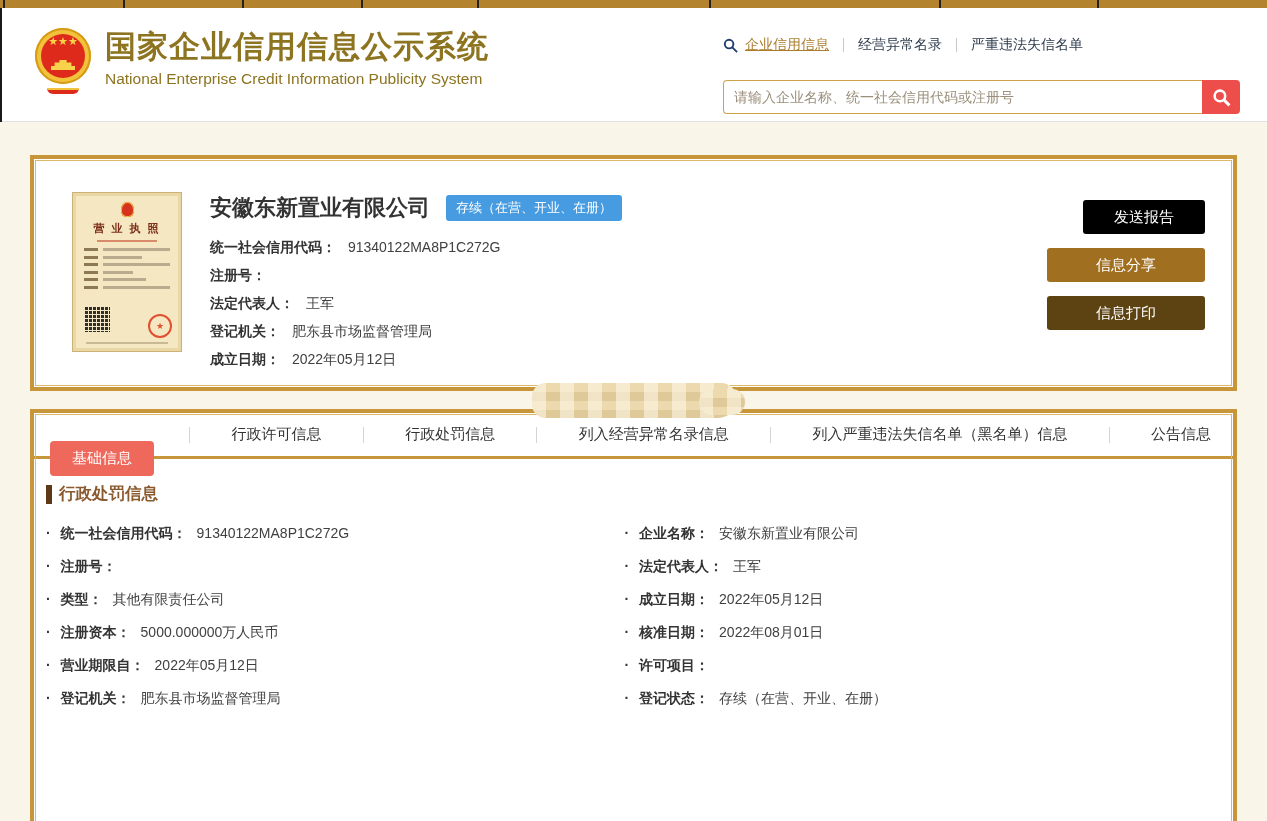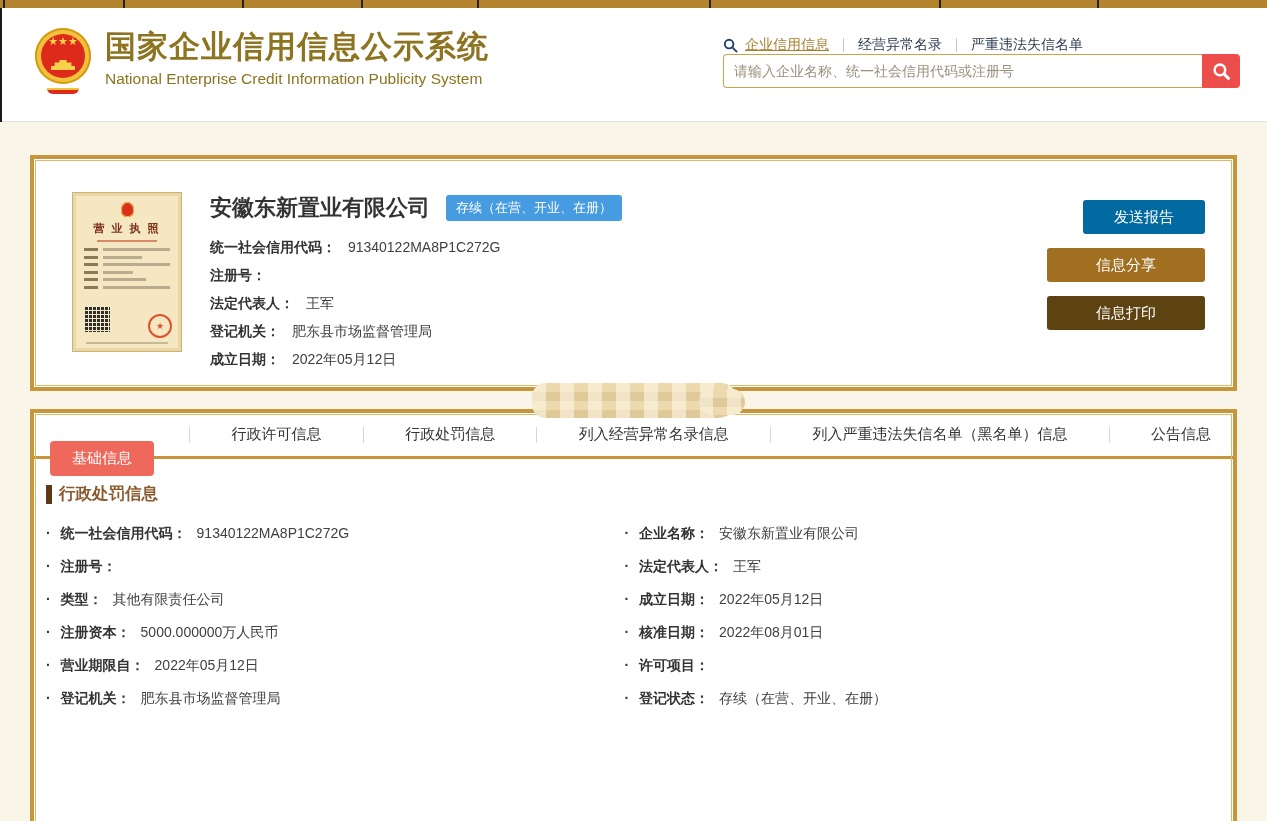--- a/index.html
+++ b/index.html
@@ -23,21 +23,21 @@
      color:#f8d24a; font-size:11px; line-height:11px; }
   .emblem .gate { position:absolute; left:10px; right:10px; bottom:8px; height:10px; background:#f8d24a;
      clip-path:polygon(0 100%,0 60%,15% 60%,15% 25%,35% 25%,35% 0,65% 0,65% 25%,85% 25%,85% 60%,100% 60%,100% 100%); }
   .emblem .ribbon { position:absolute; left:14px; right:14px; bottom:0px; height:6px; background:#de2a1b;
      border-top:2px solid #f2c23a; border-radius:0 0 10px 10px; }
   .brand-text { margin-left:12px; }
   .brand-title { font-size:31px; font-weight:bold; color:#8d7420; letter-spacing:1px; line-height:42px; }
   .brand-sub { font-size:15.5px; color:#8d7420; margin-top:2px; }
 
   .search-block { position:absolute; right:27px; top:28px; width:517px; }
-  .nav-links { display:flex; align-items:center; font-size:14px; margin-bottom:0; }
+  .nav-links { display:flex; align-items:center; font-size:14px; margin-bottom:26px; }
   .mag-icon { width:15px; height:15px; margin-right:7px; }
   .nav-link { color:#2e3c4e; text-decoration:none; padding:0 14px; cursor:pointer; }
   .nav-link.first { padding-left:0; }
   .nav-link.active { color:#aa7d2e; text-decoration:underline; }
   .nav-divider { width:1px; height:14px; background:#c9c9c9; }
   .search-row { display:flex; }
   .search-input { flex:1; height:34px; border:1px solid #cfa24a; border-right:none;
      border-radius:4px 0 0 4px; padding:0 10px; font-size:14px; color:#6b6257; outline:none; background:#fff;
      font-family:"Liberation Sans","DejaVu Sans",sans-serif; }
   .search-input::placeholder { color:#9b8f7c; }
@@ -76,21 +76,21 @@
   .company-name { font-size:22px; font-weight:bold; color:#333; }
   .status-badge { margin-left:16px; background:#479be1; color:#fff; font-size:13px;
      padding:4px 10px; border-radius:3px; }
   .crow { font-size:14px; line-height:28px; }
   .clabel { font-weight:bold; color:#333; }
   .cvalue { color:#404040; margin-left:8px; }
 
   .action-col { width:158px; margin-left:auto; margin-right:2px; display:flex; flex-direction:column; gap:14px; margin-top:7px; }
   .action-btn { height:34px; border:none; border-radius:3px; color:#fff; font-size:15px; cursor:pointer;
      font-family:"Liberation Sans","DejaVu Sans",sans-serif; }
-  .action-btn.send { background:#0369a1;margin-left:36px; }
+  .action-btn.send { background:#000000;margin-left:36px; }
   .action-btn.share { background:#a06f20; }
   .action-btn.print { background:#5d4212; }
 
   
   .mosaic { position:absolute; left:532px; top:383px; width:205px; height:35px; z-index:6;
      border-radius:17px 20px 24px 17px;
      background-color:#ecd9ad;
      background-image:
        linear-gradient(90deg, rgba(255,250,235,.55) 50%, transparent 50%),
        linear-gradient(0deg, rgba(190,158,100,.28) 50%, transparent 50%);

